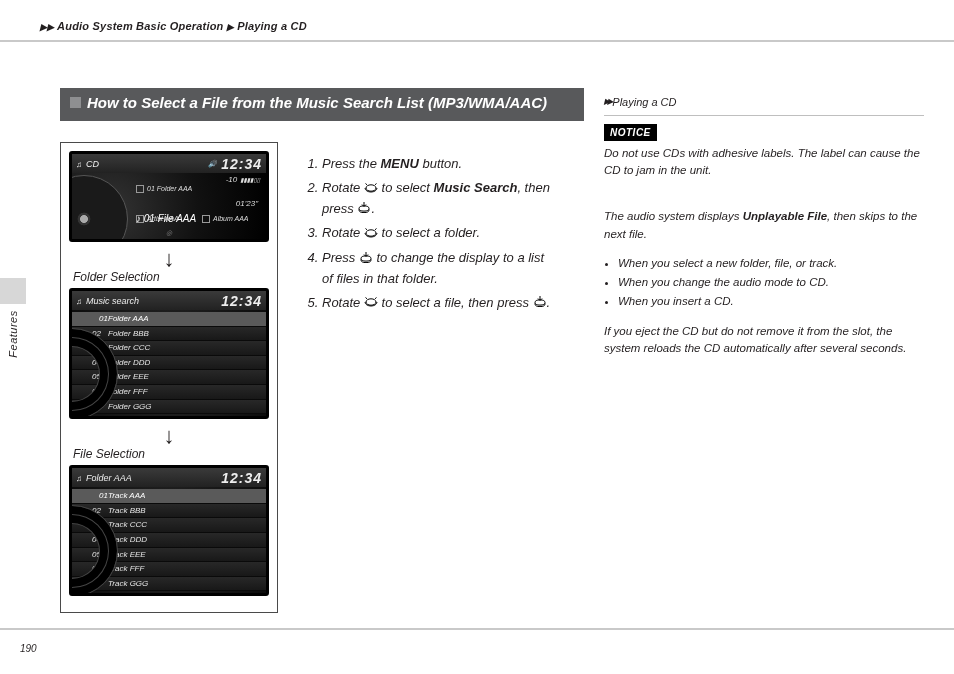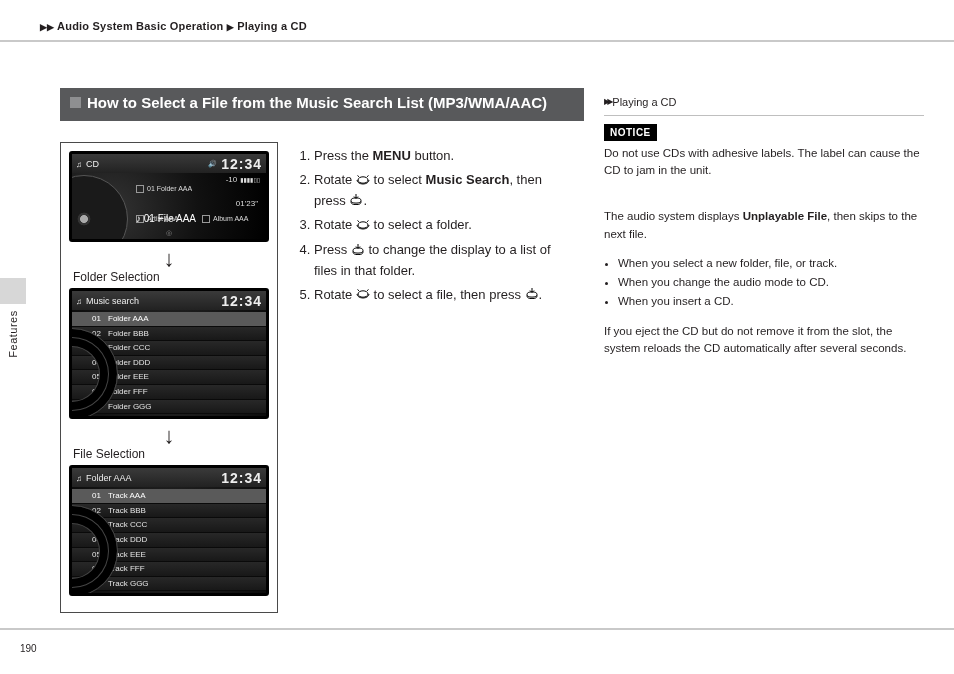--- a/index.html
+++ b/index.html
@@ -1,17 +1,17 @@
 <!DOCTYPE html>
 <html><head>
 <meta charset="utf-8">
 <style>
   html, body { margin:0; padding:0; background:#fff; }
   .page { width:954px; height:674px; position:relative;
-          font-family:"Helvetica Neue", Arial, sans-serif; color:#231f20; }
+          font-family:"Helvetica Neue", Arial, sans-serif; color:#231f20;font-style:italic; }
 
   
   .crumb { position:absolute; top:20px; left:40px; font-size:11px;
            font-weight:600; letter-spacing:.2px; }
   .crumb .tri { font-size:9px; vertical-align:middle; }
   .hr-top { position:absolute; top:40px; left:0; width:100%; height:2px;
             background:#c9c9c9; }
 
   
   .tab-shadow { position:absolute; left:0; top:278px; width:26px; height:26px;
@@ -58,21 +58,21 @@
   .cd-body .box    { display:inline-block; width:6px; height:6px;
                      border:1px solid #999; margin-right:3px; vertical-align:middle; }
 
   
   .list-body { padding:2px 0 2px 0;
                background:radial-gradient(circle at 50% 50%,#2b2b2b 0,#0c0c0c 100%); }
   .list-body .row { display:flex; align-items:center; padding:1px 8px 1px 20px;
                     font-size:8px; line-height:1.45; color:#e5e5e5;
                     background:linear-gradient(#282828,#181818);
                     border-bottom:1px solid #0a0a0a; }
-  .list-body .row.sel { background:#5a5a5a; color:#fff; }
+  .list-body .row.sel { background:#5a5a5a; color:#fff;text-align:right; }
   .list-body .row .num { width:16px; }
   .list-body .arcs { position:absolute; left:-46px; top:18px; width:90px; height:90px;
                      border:1px solid #444; border-radius:50%;
                      box-shadow:0 0 0 8px #000 inset,0 0 0 9px #444 inset,
                                 0 0 0 17px #000 inset,0 0 0 18px #444 inset; }
 
   
   .flow-arrow { text-align:center; font-size:22px; line-height:1; margin:3px 0 0; }
   .flow-label { font-size:12px; margin:0 0 4px 6px; }
 
@@ -80,21 +80,21 @@
   .titlebar-box { position:absolute; left:60px; top:88px; width:504px;
                   background:#58595b; color:#fff; padding:6px 10px 8px 10px;
                   font-size:15px; font-weight:700; line-height:1.25; }
   .titlebar-box .sq { display:inline-block; width:11px; height:11px;
                       background:#8e8f91; margin-right:6px;
                       vertical-align:baseline; }
 
   
   .mid { position:absolute; left:290px; top:142px; width:276px;
          font-size:13px; line-height:1.55; }
-  .mid ol { margin:4px; padding-left:20px; }
+  .mid ol { margin:12px; padding-left:20px; }
   .mid ol li { margin-bottom:4px; }
   .mid b { font-weight:700; }
   .ic { display:inline-block; vertical-align:middle; }
 
   
   .ic-dial svg, .ic-push svg { width:14px; height:11px; }
 
   
   .right { position:absolute; left:604px; top:94px; width:320px;
            font-size:11.5px; line-height:1.5; }

